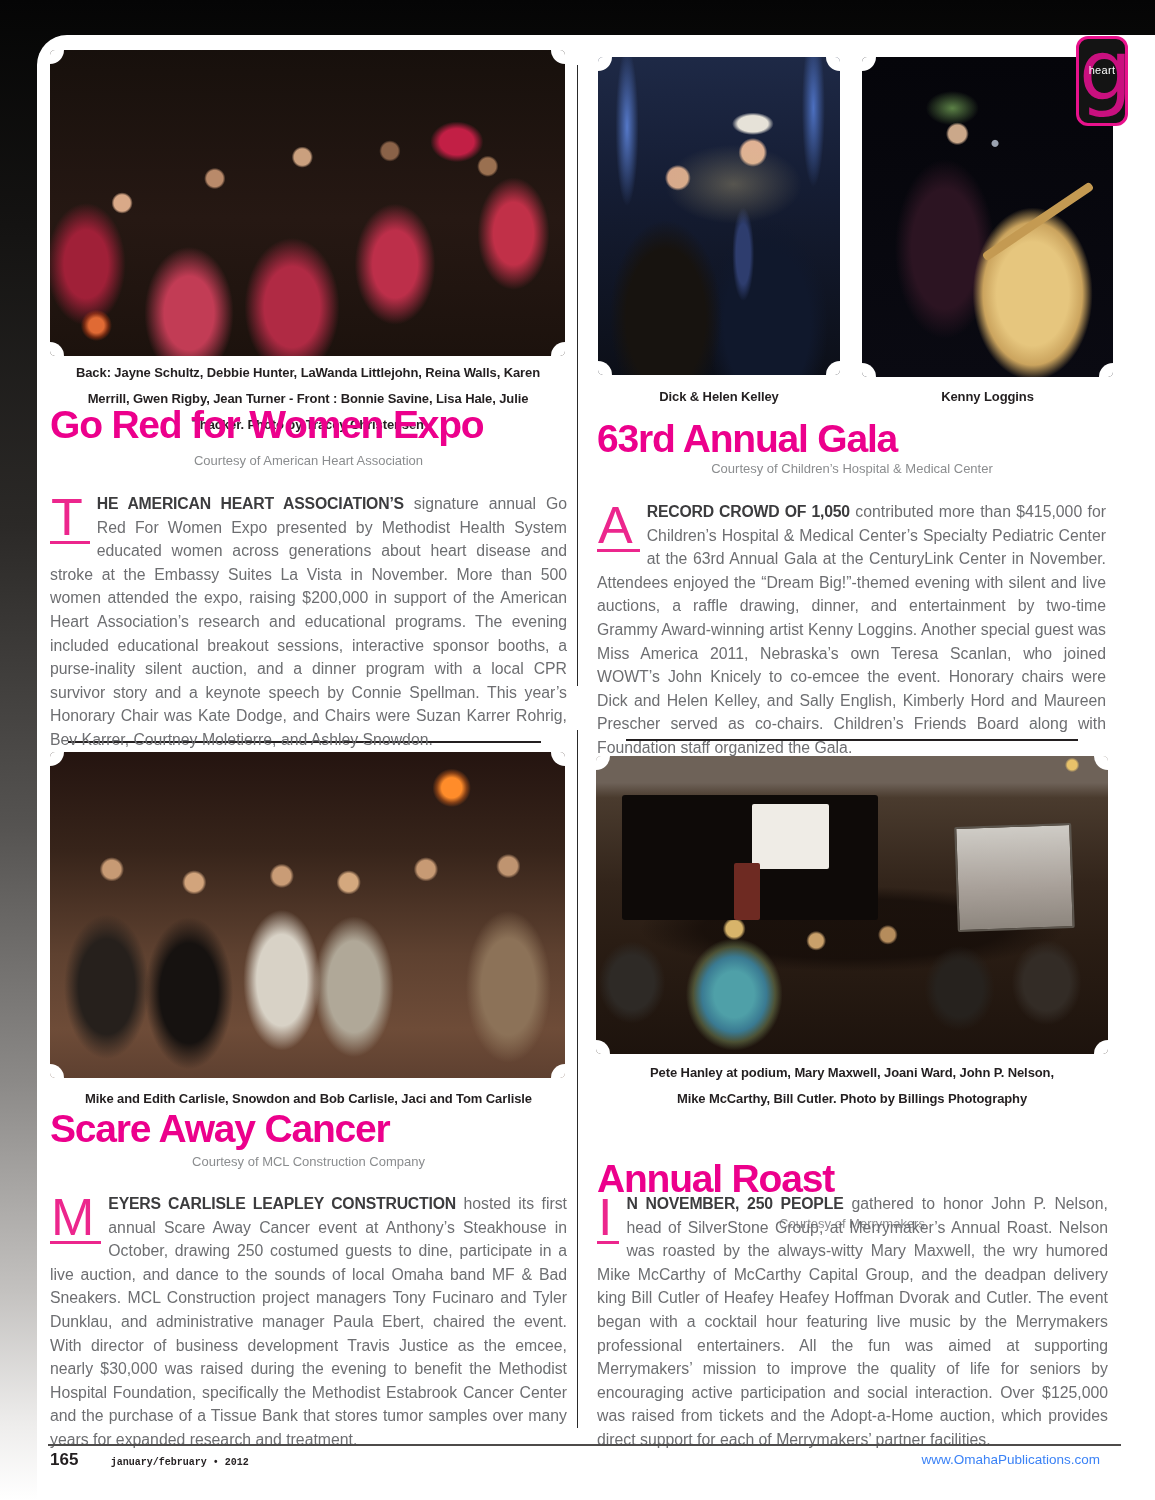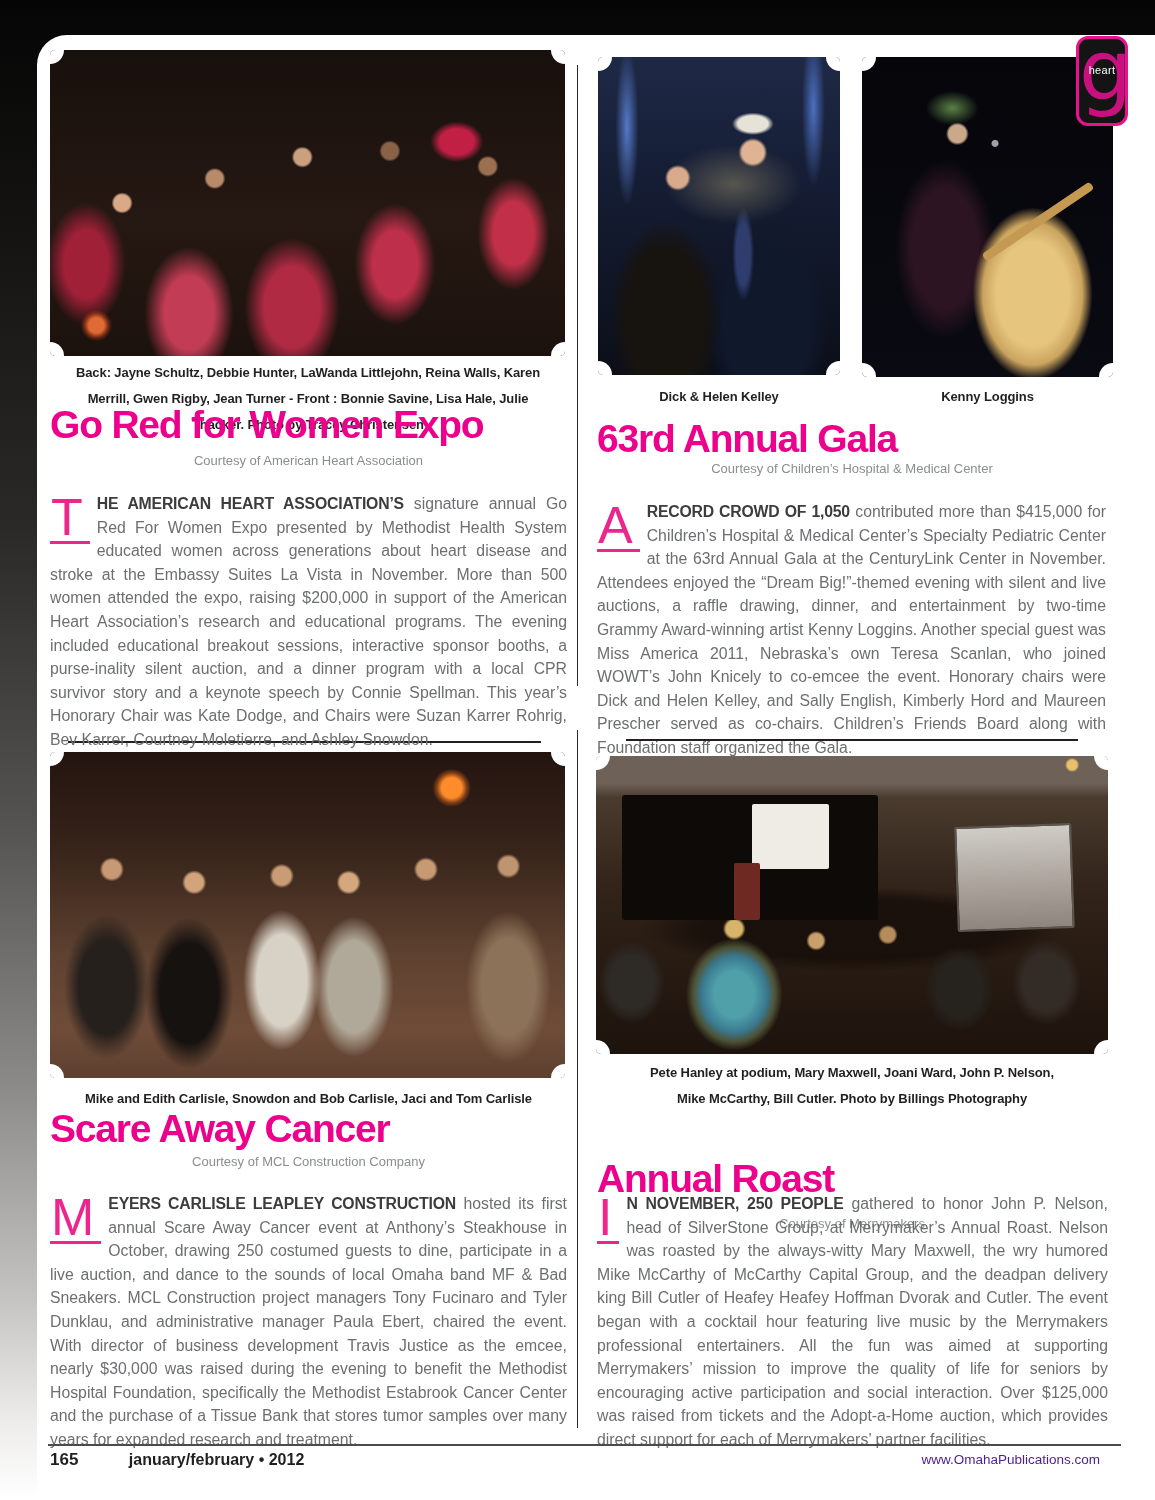--- a/index.html
+++ b/index.html
@@ -104,22 +104,22 @@
     text-align:justify;}
   .body-text b{color:#3c3c3e;letter-spacing:-.2px;}
   .dropcap{float:left;font-size:52px;line-height:40px;color:#ec268d;
     padding:3px 7px 4px 1px;margin:2px 7px 0 0;border-bottom:3px solid #ec268d;}
   
   .vrule{position:absolute;width:1px;background:#2a2a2a;}
   .hrule{position:absolute;height:2px;background:#231f20;}
   .footer-rule{position:absolute;left:48px;top:1444px;width:1073px;height:2px;background:#4d4b4a;}
   .footer-left{position:absolute;left:50px;top:1450px;color:#231f20;}
   .footer-num{font-size:17px;font-weight:bold;}
-  .footer-issue{font-size:16px;font-weight:bold;margin-left:46px;}
-  .footer-site{position:absolute;right:55px;top:1452px;font-size:13.5px;color:#4c1d95;}
+  .footer-issue{font-size:10px;font-weight:bold;margin-left:28px;font-family:Liberation Mono, monospace;}
+  .footer-site{position:absolute;right:55px;top:1452px;font-size:13.5px;color:#3b82f6;}
 </style>
 </head>
 <body>
 
 <div class="page"></div>
 
 <div class="badge">
   <span class="badge-g">g</span>
   <span class="badge-label">heart</span>
 </div>

